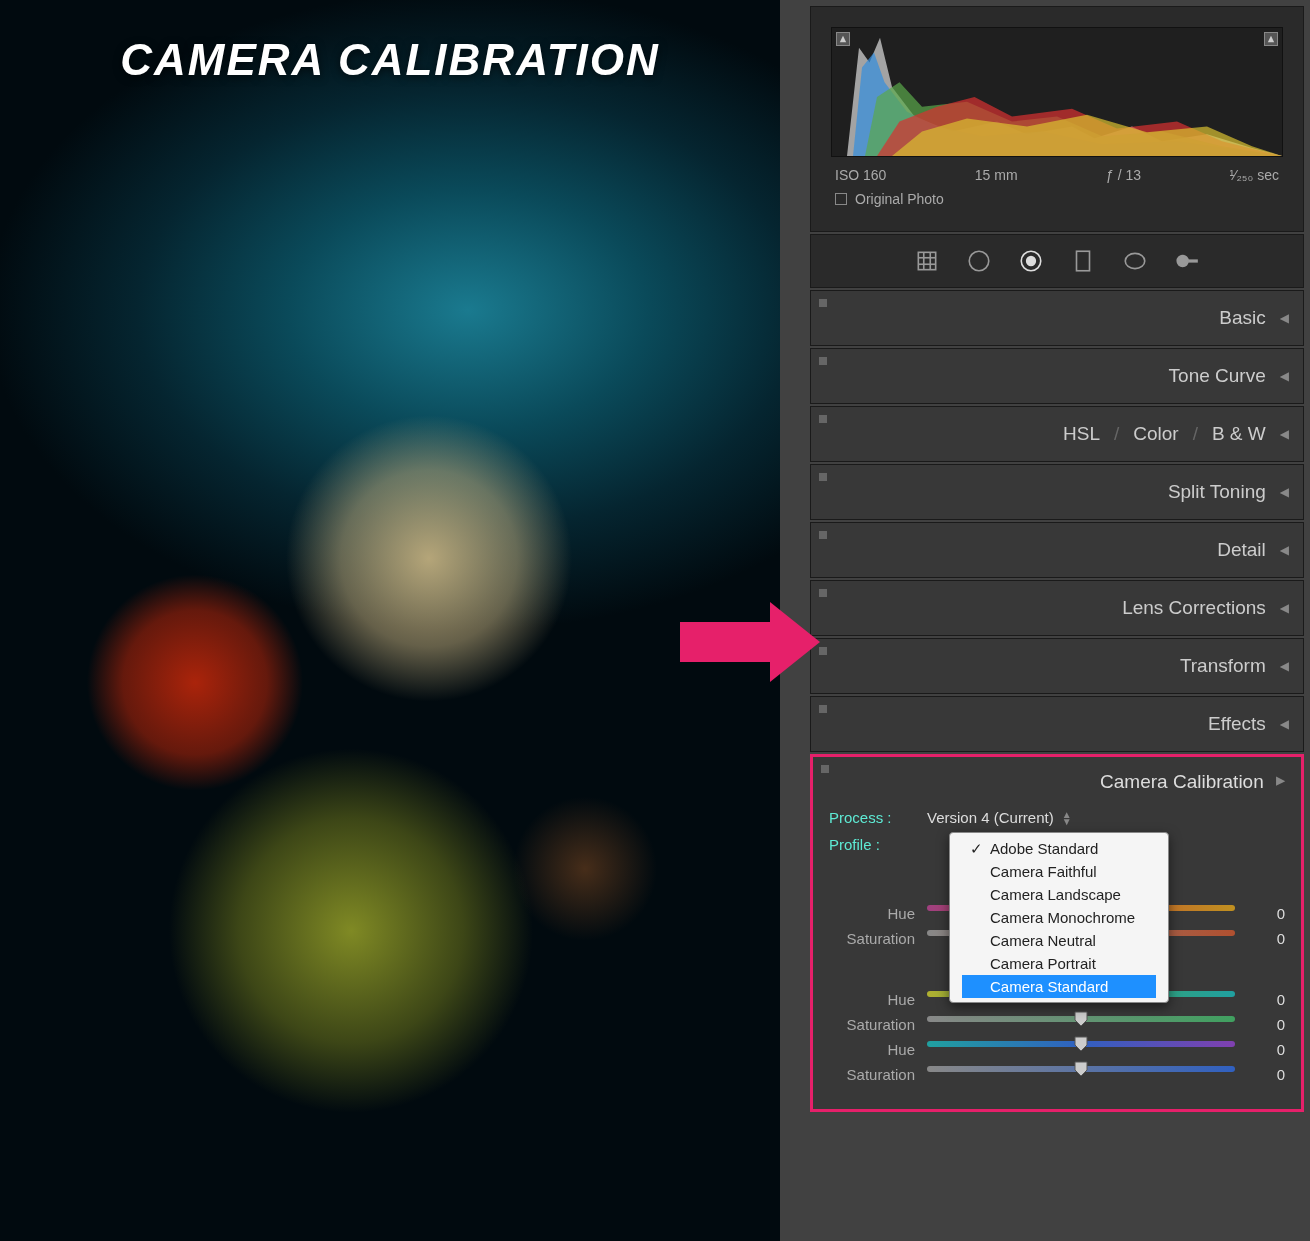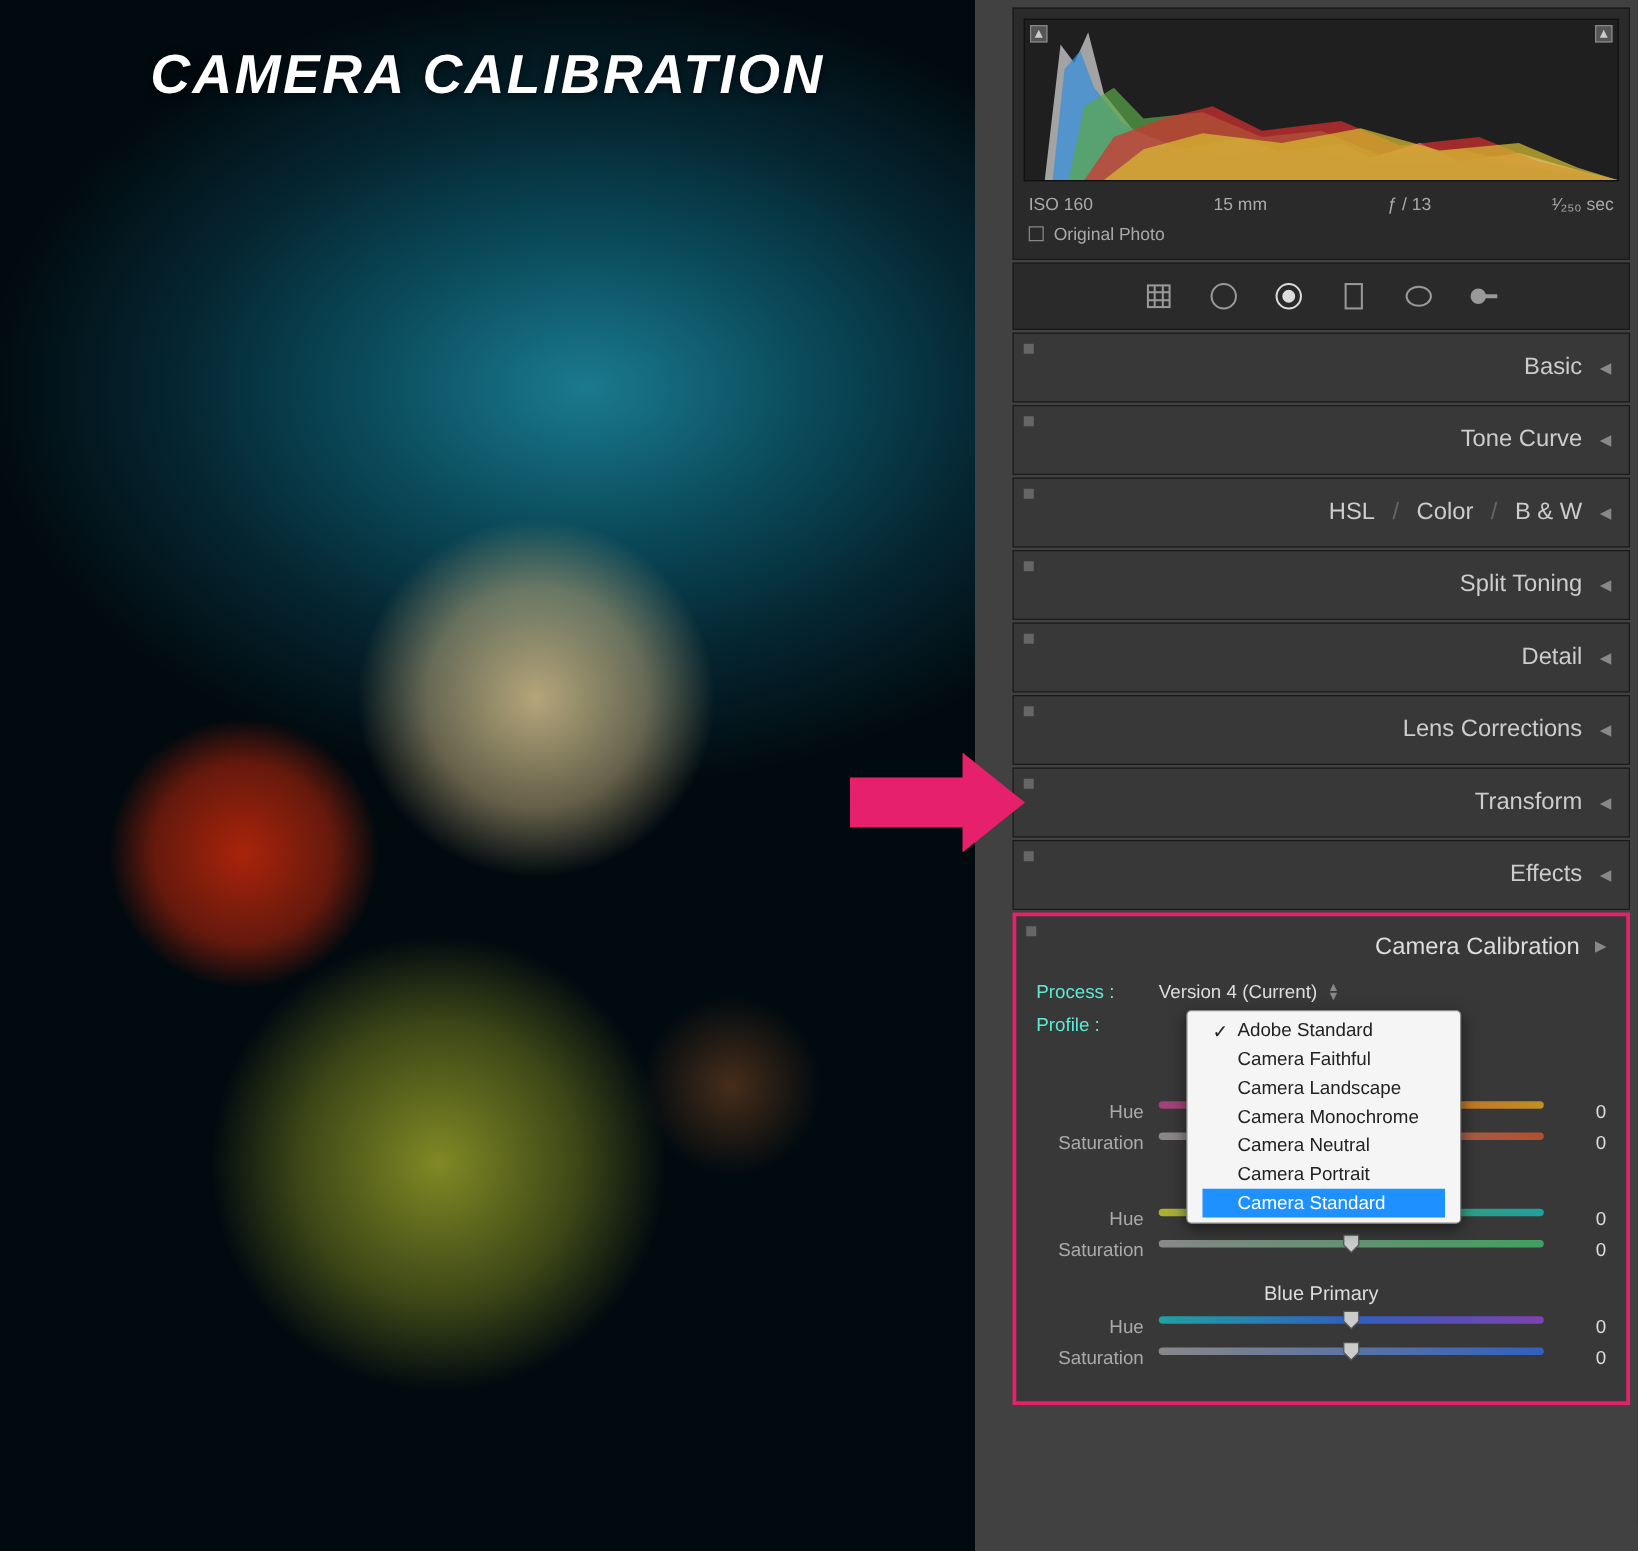--- a/index.html
+++ b/index.html
@@ -6,21 +6,21 @@
 body{background:#3a3a3a;width:1310px;height:1241px;overflow:hidden;position:relative}
 .main{display:flex;height:100%}
 .photo-area{width:780px;height:100%;position:relative;background:radial-gradient(ellipse 600px 400px at 60% 25%,#1a7a8f 0%,#0a4a5a 30%,#052530 55%,#010a0f 80%);overflow:hidden}
 .photo-area::before{content:"";position:absolute;inset:0;background:
  radial-gradient(circle 180px at 25% 55%,rgba(200,40,10,.85) 0%,rgba(200,40,10,.5) 40%,transparent 60%),
  radial-gradient(circle 220px at 55% 45%,rgba(200,180,130,.9) 0%,rgba(200,180,130,.5) 40%,transparent 65%),
  radial-gradient(circle 280px at 45% 75%,rgba(150,160,40,.85) 0%,rgba(120,130,30,.5) 40%,transparent 65%),
  radial-gradient(circle 120px at 75% 70%,rgba(100,60,30,.7) 0%,transparent 60%);}
 .title-overlay{position:absolute;top:35px;left:0;right:0;text-align:center;color:#fff;font-size:44px;font-weight:800;letter-spacing:2px;font-style:italic;text-shadow:0 2px 8px rgba(0,0,0,.6)}
 .side{flex:1;background:#414141;display:flex;flex-direction:column;padding:6px 6px 0 30px;position:relative}
-.histogram-box{background:#2a2a2a;border:1px solid #1a1a1a;padding:8px;margin-bottom:2px}
+.histogram-box{background:#2a2a2a;border:1px solid #1a1a1a;padding:20px;margin-bottom:2px}
 .histogram{height:130px;position:relative;background:#1f1f1f;border:1px solid #111;overflow:hidden}
 .histogram svg{width:100%;height:100%}
 .hist-corner{position:absolute;top:4px;width:14px;height:14px;background:#555;border:1px solid #888;display:flex;align-items:center;justify-content:center}
 .hist-corner svg{width:8px;height:8px}
 .hist-corner.left{left:4px}.hist-corner.right{right:4px}
 .exif{display:flex;justify-content:space-between;color:#aaa;font-size:14px;padding:10px 4px 4px}
 .orig-row{display:flex;align-items:center;gap:8px;color:#aaa;font-size:14px;padding:4px}
 .orig-check{width:12px;height:12px;border:1px solid #888}
 .tool-strip{background:#2a2a2a;border:1px solid #1a1a1a;padding:10px;display:flex;gap:20px;align-items:center;margin-bottom:2px;justify-content:center}
 .tool-strip .tool{width:32px;height:32px;display:flex;align-items:center;justify-content:center;color:#999}
@@ -255,21 +255,20 @@
           </div>
           <div class="slider-row">
             <div class="label">Saturation</div>
             <div class="slider-track sat-green">
               <div class="slider-thumb" style="left: 50%;"><svg viewBox="0 0 14 16">
                   <path d="M1 1 L13 1 L13 9 L7 15 L1 9 Z" fill="#ccc" stroke="#555"></path>
                 </svg></div>
             </div>
             <div class="num">0</div>
           </div>
-          <div class="section-head">Blue Primary</div>
           <div class="slider-row">
             <div class="label">Hue</div>
             <div class="slider-track hue-blue">
               <div class="slider-thumb" style="left: 50%;"><svg viewBox="0 0 14 16">
                   <path d="M1 1 L13 1 L13 9 L7 15 L1 9 Z" fill="#ccc" stroke="#555"></path>
                 </svg></div>
             </div>
             <div class="num">0</div>
           </div>
           <div class="slider-row">

